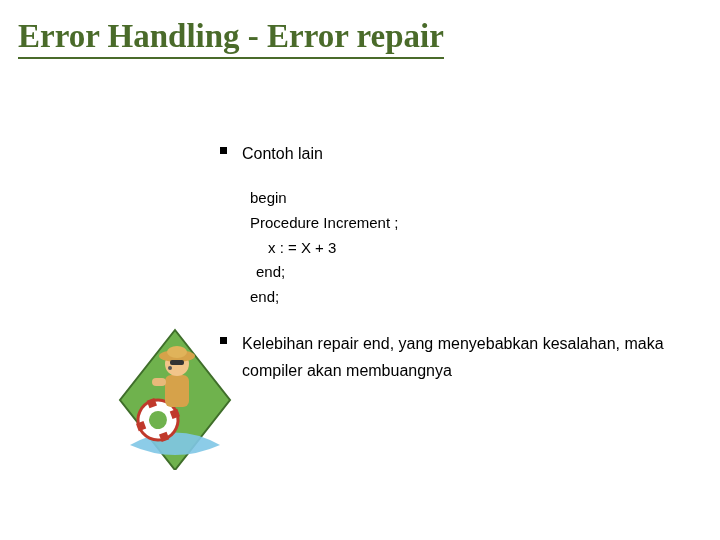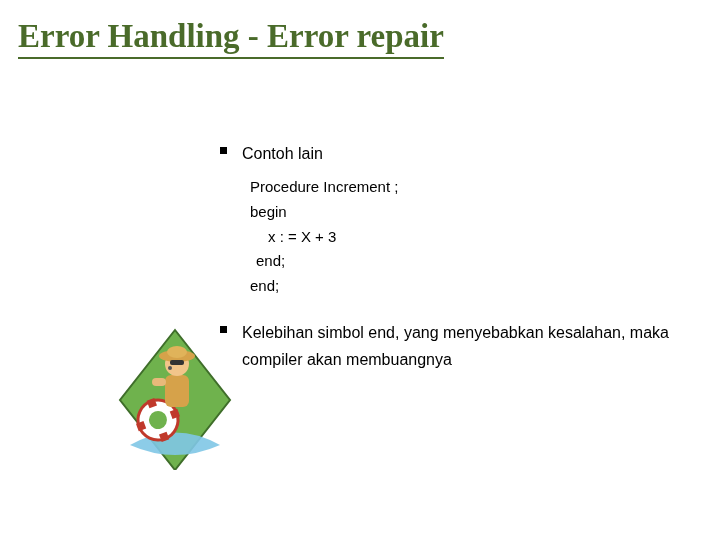--- a/index.html
+++ b/index.html
@@ -33,21 +33,21 @@
     position: absolute;
     left: 220px;
     top: 140px;
     width: 460px;
     font-size: 16px;
     line-height: 1.7;
   }
   .b1 {
     position: relative;
     padding-left: 22px;
-    margin-bottom: 8px;
+    margin-bottom: 19px;
   }
   .b1 .sq {
     position: absolute;
     left: 0;
     top: 7px;
     width: 7px;
     height: 7px;
     background: #000;
   }
   .code {
@@ -89,30 +89,30 @@
   <div class="title">Error Handling - Error repair</div>
 
   <div class="content">
 
     <div class="b1">
       <span class="sq"></span>
       <span>Contoh  lain</span>
     </div>
 
     <div class="code">
+      <div class="l2">begin</div>
       <div class="l2">Procedure Increment ;</div>
-      <div class="l2">begin</div>
       <div class="l3">x : = X + 3</div>
       <div class="l2b">end;</div>
       <div class="l2">end;</div>
     </div>
 
     <div class="b2">
       <span class="sq"></span>
-      <span>Kelebihan simbol </span><span class="bold">end</span><span>, yang menyebabkan kesalahan, maka compiler akan membuangnya</span>
+      <span>Kelebihan repair </span><span class="bold">end</span><span>, yang menyebabkan kesalahan, maka compiler akan membuangnya</span>
     </div>
 
   </div>
 
   <div class="illust" title="lifeguard-cartoon">
     <svg viewBox="0 0 130 150" width="130" height="150">
 
       <polygon points="65,10 120,80 65,150 10,80" fill="#6fb24d" stroke="#3f6e2a" stroke-width="2"></polygon>
 
       <path d="M20,125 Q65,100 110,125 Q65,145 20,125 Z" fill="#7fc6e6" opacity="0.9"></path>

